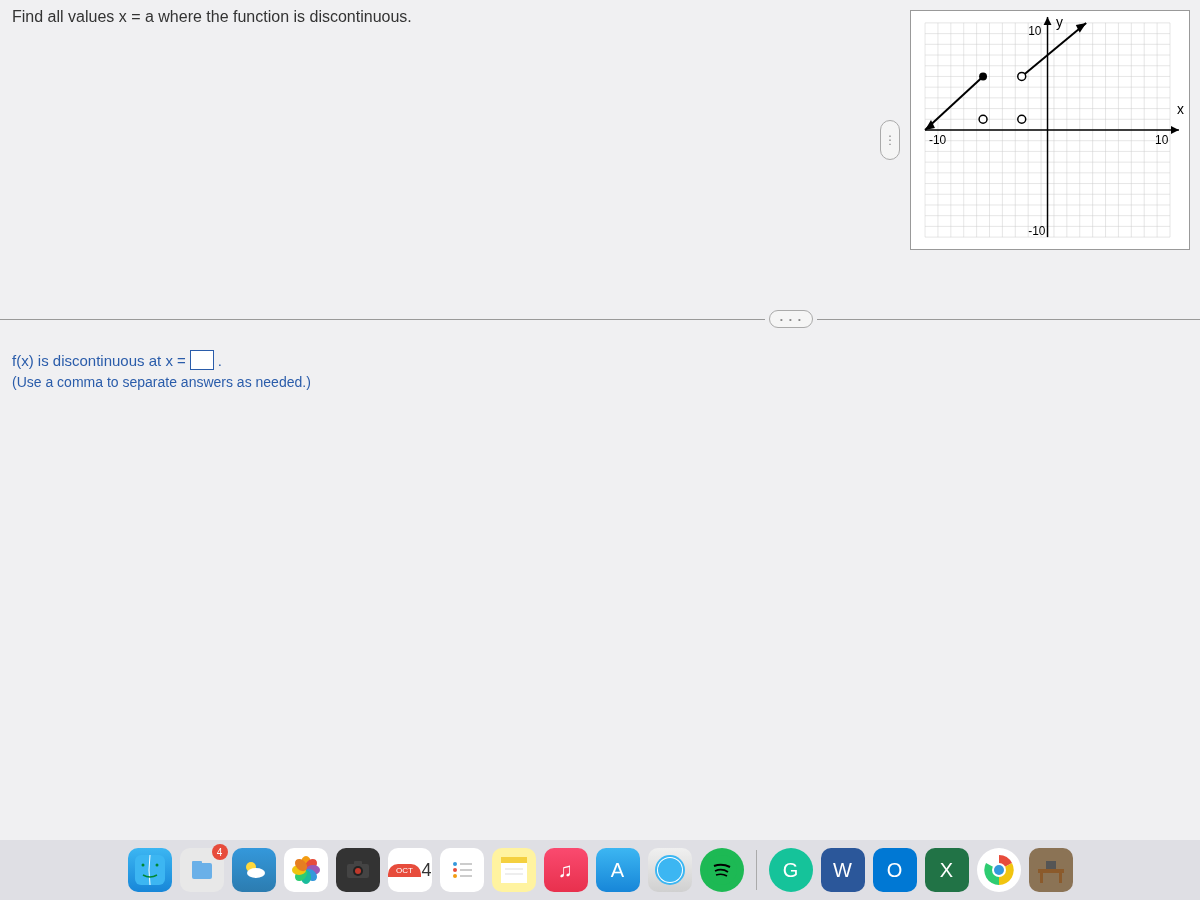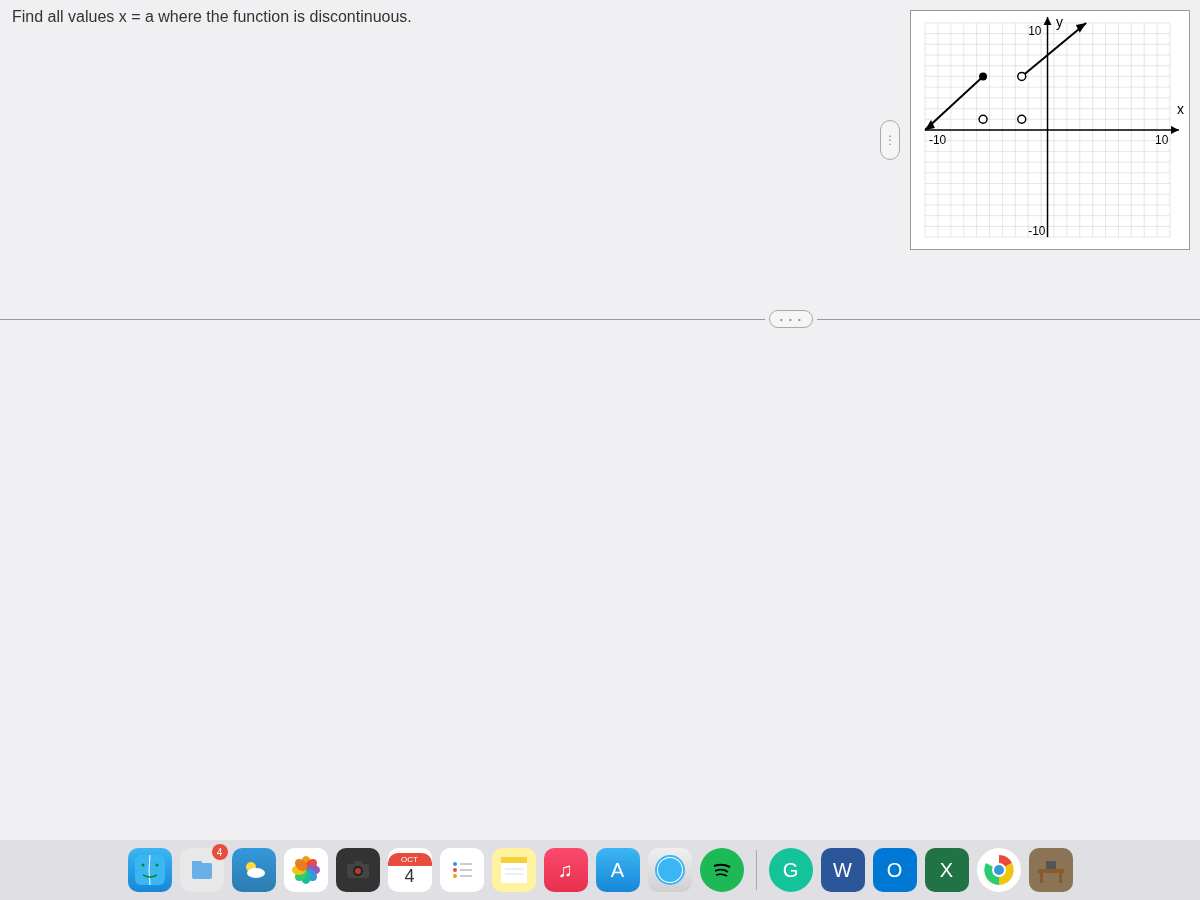--- a/index.html
+++ b/index.html
@@ -136,21 +136,21 @@
       font-size: 20px;
       color: #fff;
       position: relative;
       cursor: pointer;
     }
     .dock-icon.finder { background: linear-gradient(180deg, #3cb6f2, #1786d8); }
     .dock-icon.files { background: #e8e8e8; color: #333; }
     .dock-icon.weather { background: linear-gradient(180deg, #3498db, #2c7cb0); }
     .dock-icon.photos { background: #fff; }
     .dock-icon.camera { background: #333; }
-    .dock-icon.calendar { background: #fff; color: #333; flex-direction: column; font-size: 9px; }
+    .dock-icon.calendar { background: #fff; color: #333; flex-direction: row; font-size: 9px; }
     .dock-icon.calendar .month { background: #e74c3c; color: #fff; width: 100%; text-align: center; border-radius: 10px 10px 0 0; font-size: 8px; padding: 2px 0; }
     .dock-icon.calendar .day { font-size: 18px; color: #333; }
     .dock-icon.reminders { background: #fff; color: #333; }
     .dock-icon.notes { background: #fff3a0; }
     .dock-icon.music { background: linear-gradient(180deg, #fa4a6f, #e8304d); }
     .dock-icon.appstore { background: linear-gradient(180deg, #3cb6f2, #1786d8); }
     .dock-icon.safari { background: linear-gradient(180deg, #f0f0f0, #d0d0d0); }
     .dock-icon.spotify { background: #1db954; border-radius: 50%; }
     .dock-icon.grammarly { background: #15c39a; border-radius: 50%; }
     .dock-icon.word { background: #2b579a; }
@@ -273,20 +273,28 @@
   </div>
 
   <div class="expand-handle"></div>
 
   <div class="divider-row">
     <div class="divider-line"></div>
     <div class="divider-pill"></div>
     <div class="divider-line" style="flex:0.5"></div>
   </div>
 
+  <div class="answer-section">
+    <div class="answer-line">
+      <span>f(x) is discontinuous at x = </span>
+      <span class="answer-input"></span>
+      <span>.</span>
+    </div>
+    <div class="answer-hint">(Use a comma to separate answers as needed.)</div>
+  </div>
 </div>
 
 <div class="dock">
   <div class="dock-icon finder">
     <svg width="30" height="30" viewBox="0 0 30 30">
         <rect width="30" height="30" rx="6" fill="#3cb6f2"></rect>
         <path d="M15 0 Q13 15 15 30" stroke="#fff" stroke-width="1" fill="none"></path>
         <circle cx="8" cy="10" r="1.5" fill="#083"></circle>
         <circle cx="22" cy="10" r="1.5" fill="#083"></circle>
         <path d="M8 20 Q15 24 22 20" stroke="#083" stroke-width="1.5" fill="none"></path>

